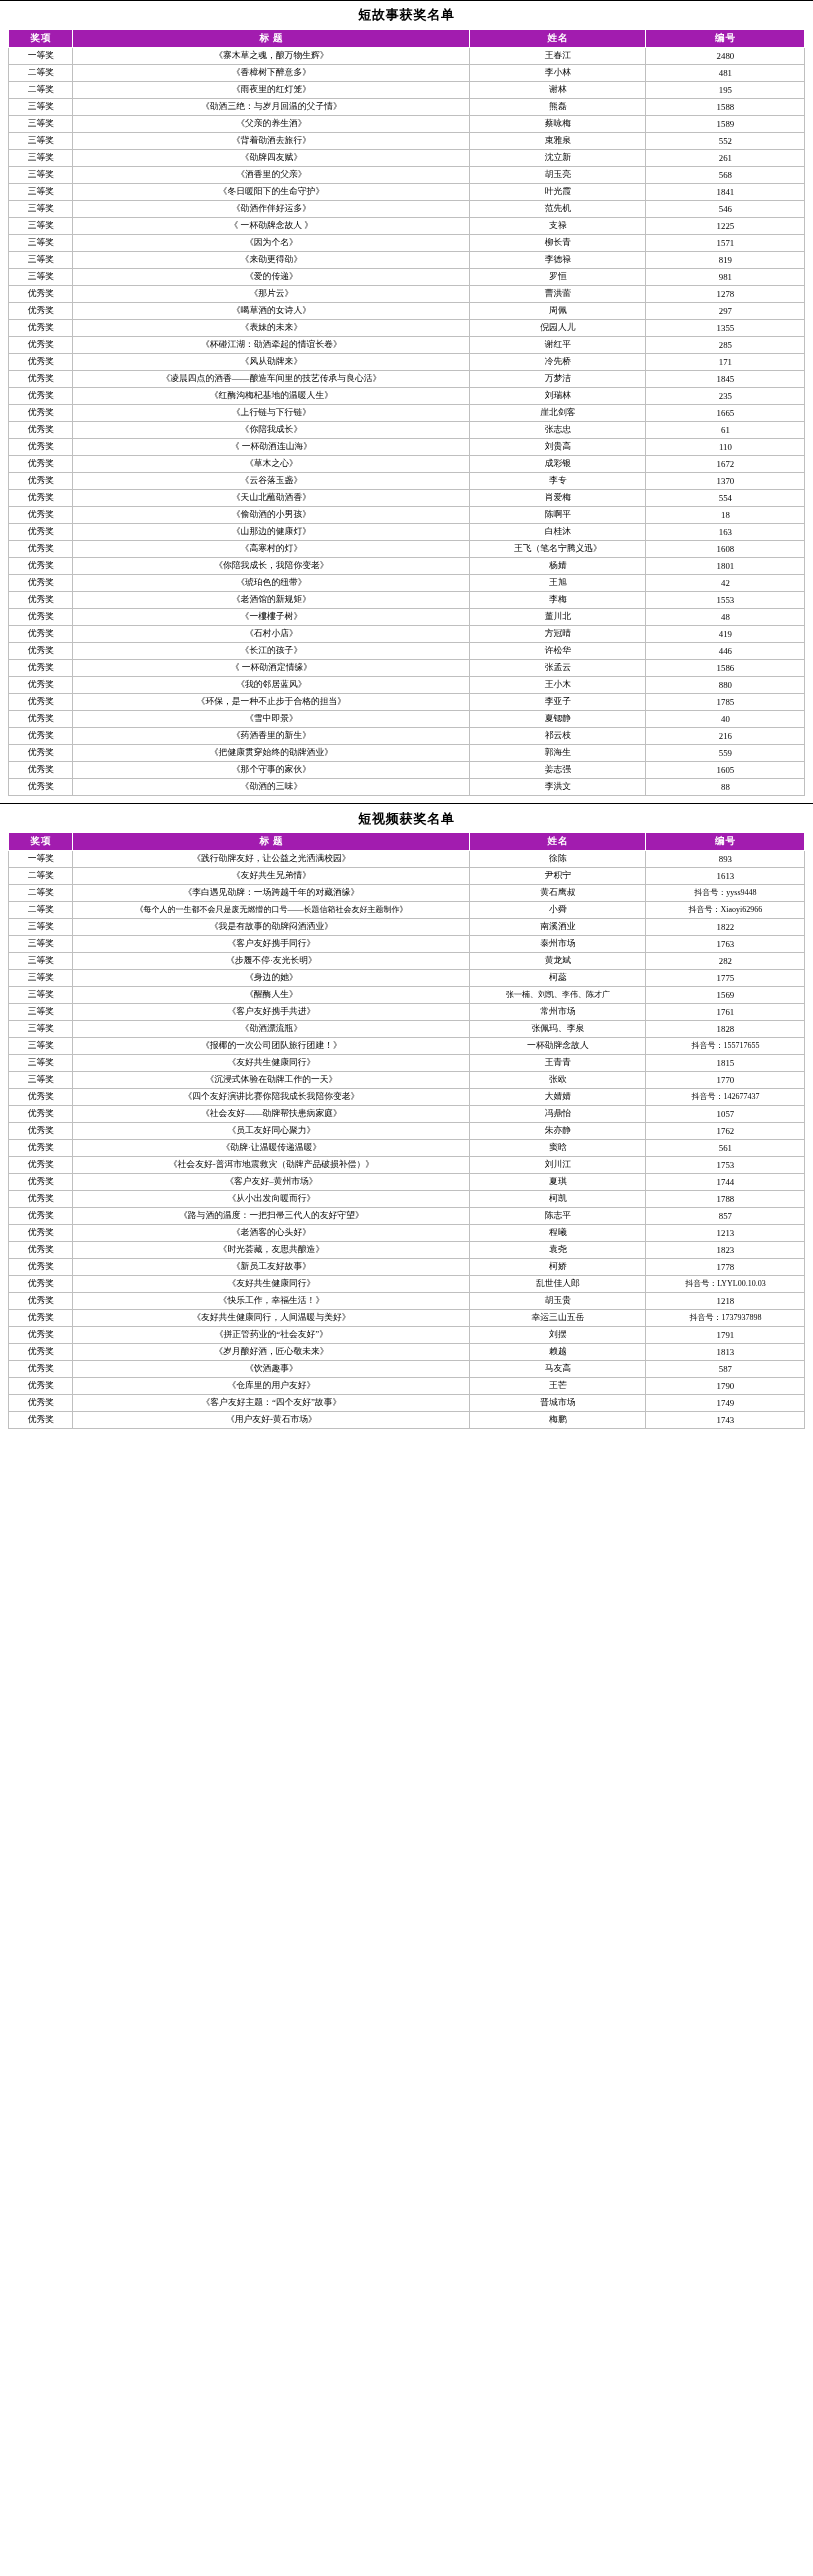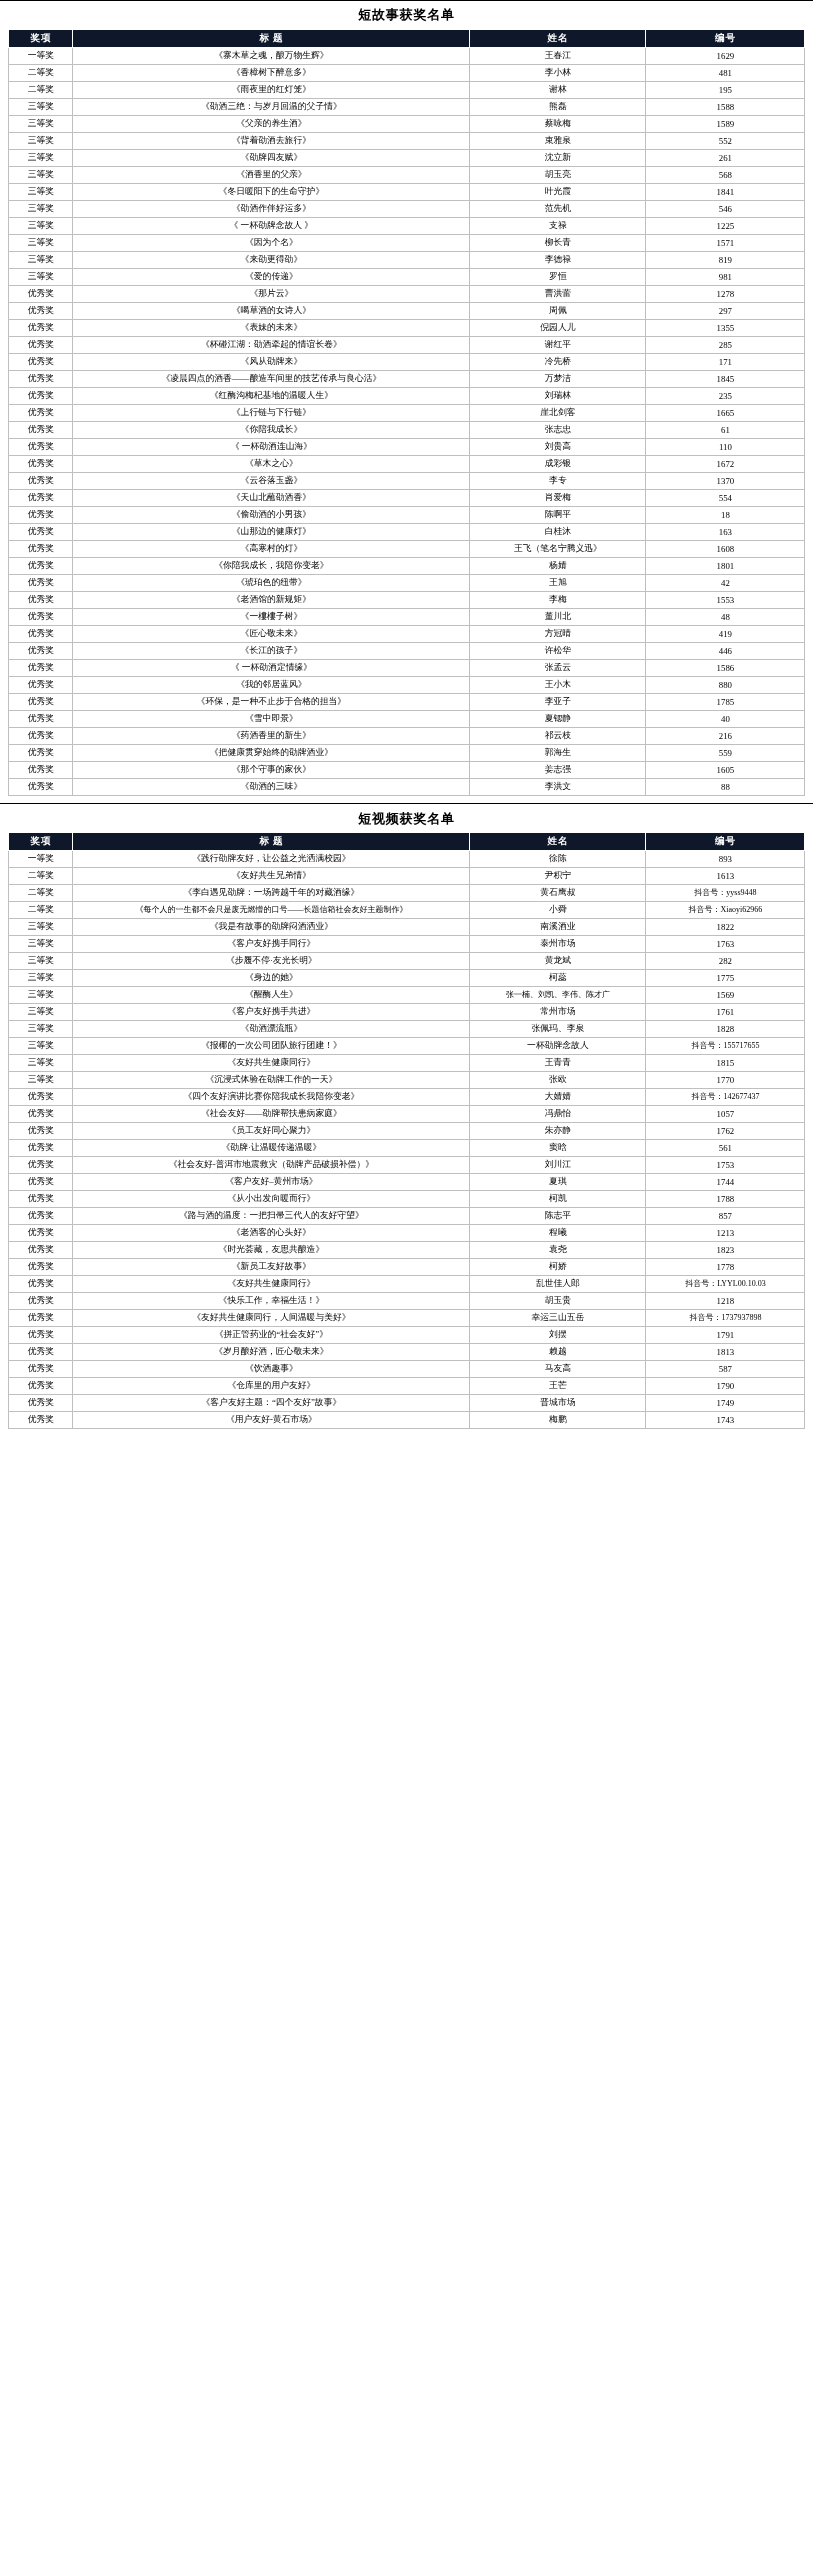--- a/index.html
+++ b/index.html
@@ -24,21 +24,21 @@
     letter-spacing: 0.8px;
     font-family: "Liberation Serif", serif;
   }
   table {
     border-collapse: collapse;
     width: 796px;
     margin: 0 8.4px;
     table-layout: fixed;
   }
   thead th {
-    background: #0f172a;
+    background: #a21caf;
     color: #ffffff;
     font-size: 9.6px;
     font-weight: bold;
     height: 17.6px;
     border: 0.8px solid #ffffff;
     letter-spacing: 0.8px;
     font-family: "Liberation Serif", serif;
   }
   tbody td {
     border: 0.8px solid #bfbfbf;
@@ -83,21 +83,21 @@
           <th>标  题</th>
           <th>姓名</th>
           <th>编号</th>
         </tr>
       </thead>
       <tbody id="tbody-0">
           <tr>
             <td class="c-award">一等奖</td>
             <td class="c-title">《寨木草之魂，酿万物生辉》</td>
             <td class="c-name">王春江</td>
-            <td class="c-code">1629</td>
+            <td class="c-code">2480</td>
           </tr>
           <tr>
             <td class="c-award">二等奖</td>
             <td class="c-title">《香樟树下醉意多》</td>
             <td class="c-name">李小林</td>
             <td class="c-code">481</td>
           </tr>
           <tr>
             <td class="c-award">二等奖</td>
             <td class="c-title">《雨夜里的红灯笼》</td>
@@ -285,21 +285,21 @@
             <td class="c-code">1553</td>
           </tr>
           <tr>
             <td class="c-award">优秀奖</td>
             <td class="c-title">《一樓樓子树》</td>
             <td class="c-name">董川北</td>
             <td class="c-code">48</td>
           </tr>
           <tr>
             <td class="c-award">优秀奖</td>
-            <td class="c-title">《匠心敬未来》</td>
+            <td class="c-title">《石村小店》</td>
             <td class="c-name">方冠晴</td>
             <td class="c-code">419</td>
           </tr>
           <tr>
             <td class="c-award">优秀奖</td>
             <td class="c-title">《长江的孩子》</td>
             <td class="c-name">许松华</td>
             <td class="c-code">446</td>
           </tr>
           <tr>

